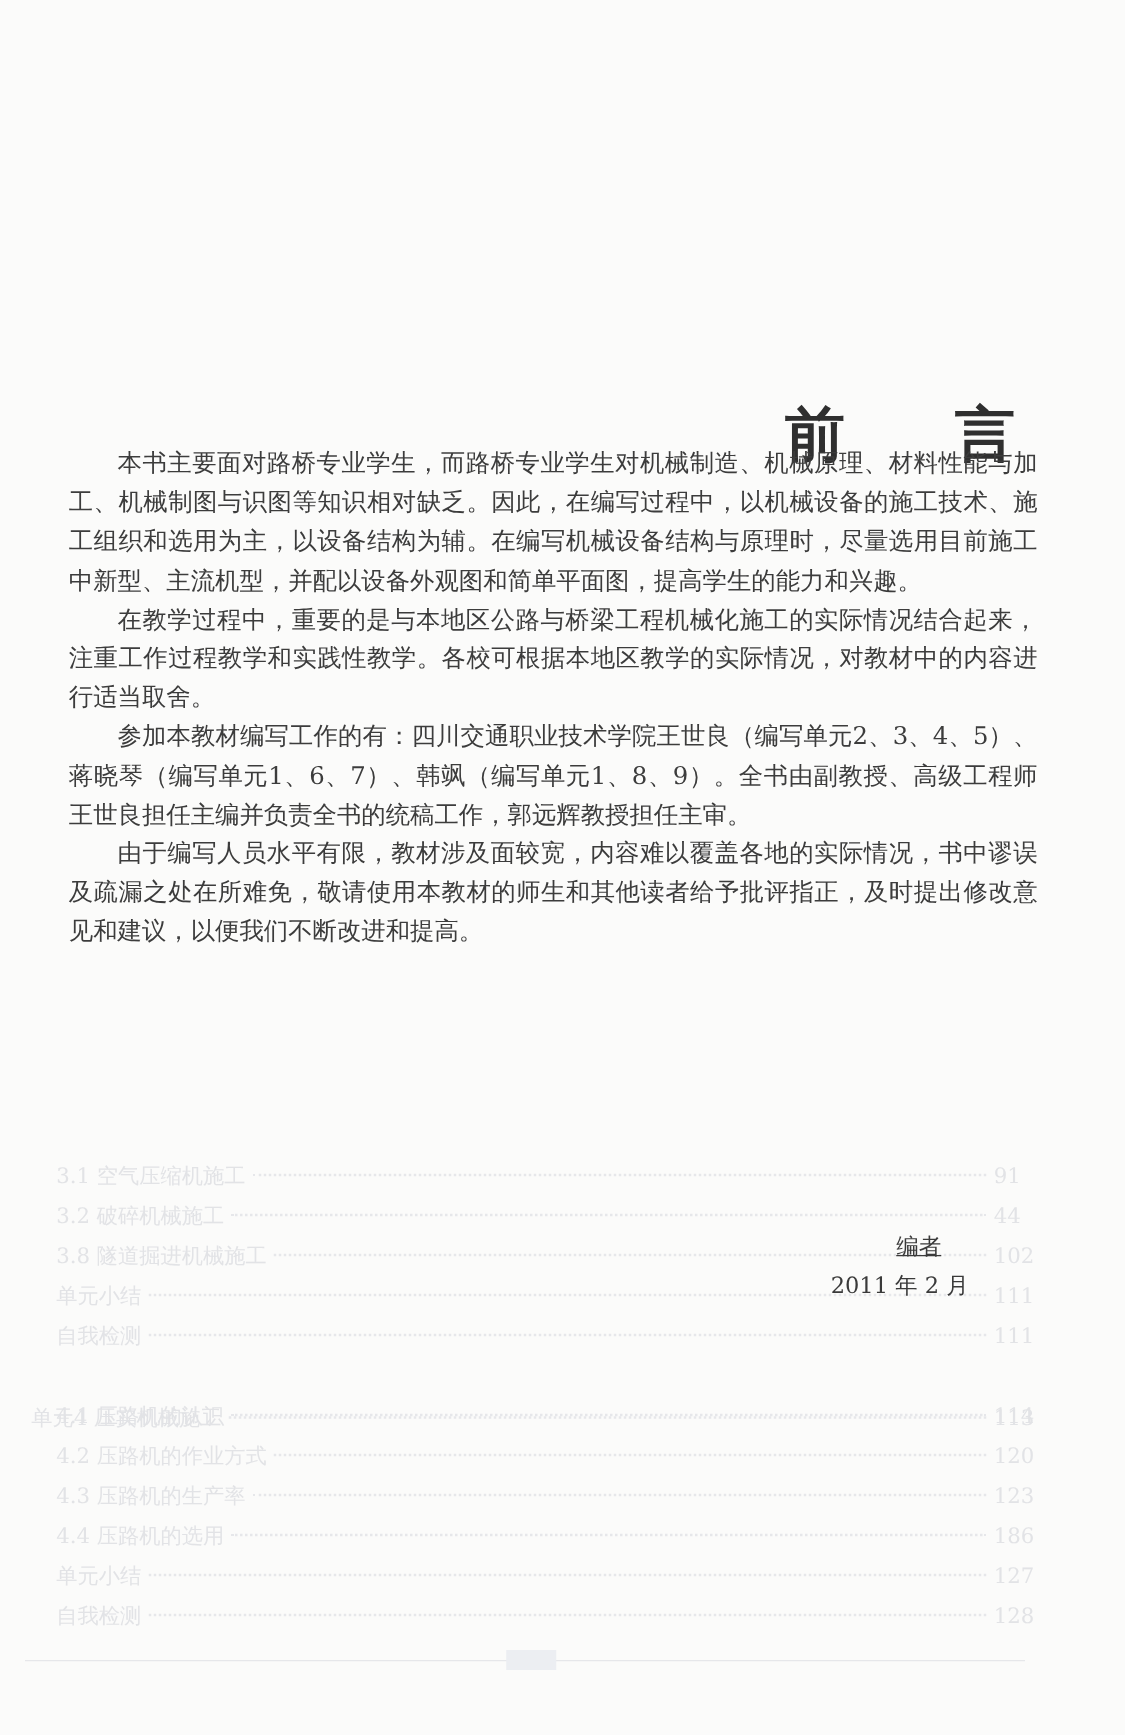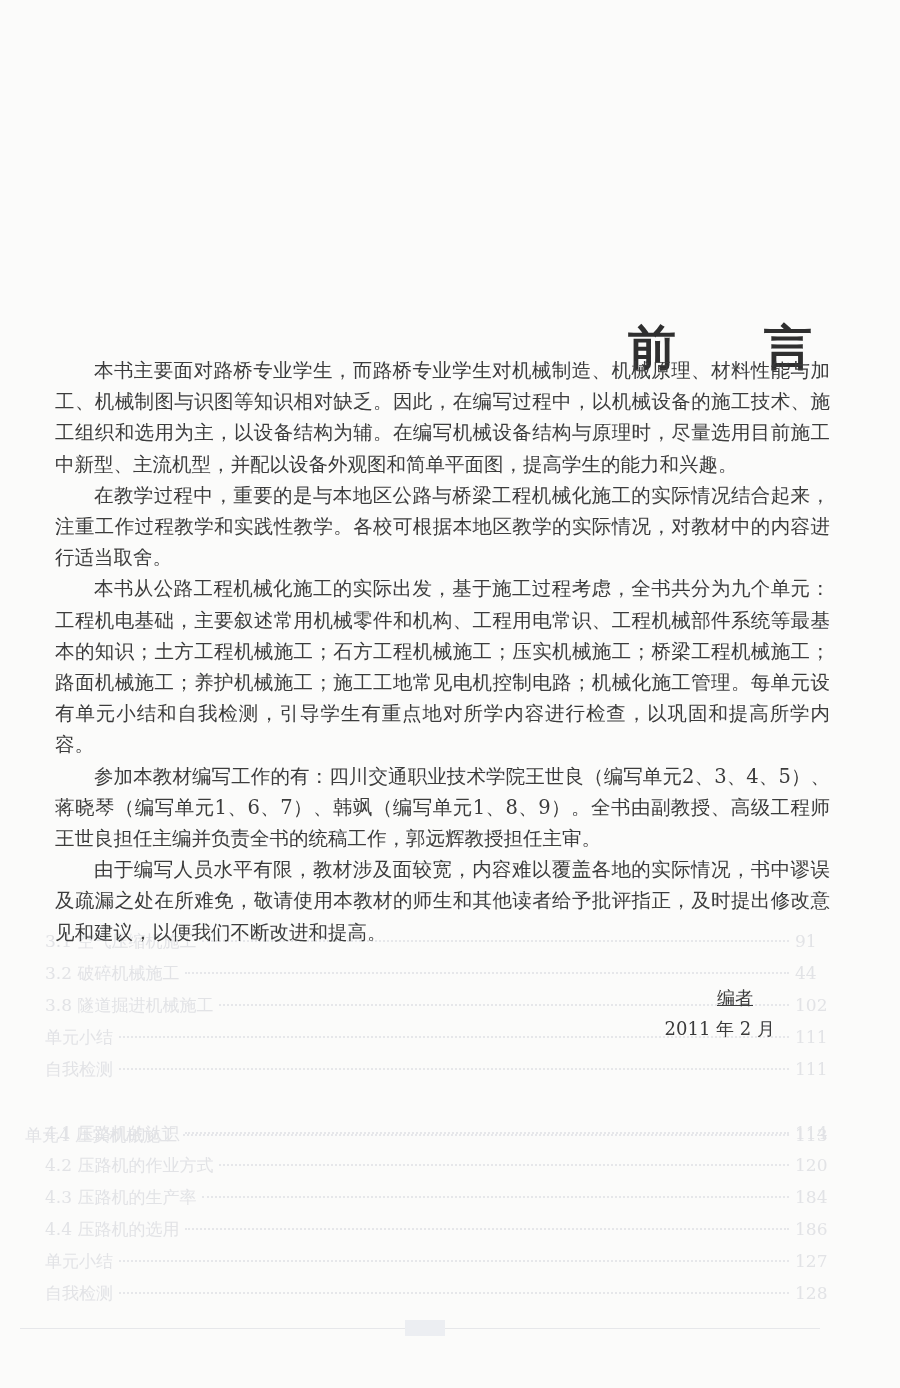--- a/index.html
+++ b/index.html
@@ -87,21 +87,21 @@
         <span class="b-page">114</span>
       </div>
     <div class="bleed-row" style="top:1154px">
         <span class="b-title">4.2  压路机的作业方式</span>
         <span class="b-dots"></span>
         <span class="b-page">120</span>
       </div>
     <div class="bleed-row" style="top:1186px">
         <span class="b-title">4.3  压路机的生产率</span>
         <span class="b-dots"></span>
-        <span class="b-page">184</span>
+        <span class="b-page">123</span>
       </div>
     <div class="bleed-row" style="top:1218px">
         <span class="b-title">4.4  压路机的选用</span>
         <span class="b-dots"></span>
         <span class="b-page">186</span>
       </div>
     <div class="bleed-row" style="top:1250px">
         <span class="b-title">单元小结</span>
         <span class="b-dots"></span>
         <span class="b-page">127</span>
@@ -113,21 +113,20 @@
       </div>
     <div class="bleed-rule"></div>
     <div class="bleed-mark"></div>
   </div>
 
   <h1 class="title">前言</h1>
 
   <div class="body-text">
     <p>本书主要面对路桥专业学生，而路桥专业学生对机械制造、机械原理、材料性能与加工、机械制图与识图等知识相对缺乏。因此，在编写过程中，以机械设备的施工技术、施工组织和选用为主，以设备结构为辅。在编写机械设备结构与原理时，尽量选用目前施工中新型、主流机型，并配以设备外观图和简单平面图，提高学生的能力和兴趣。</p>
     <p>在教学过程中，重要的是与本地区公路与桥梁工程机械化施工的实际情况结合起来，注重工作过程教学和实践性教学。各校可根据本地区教学的实际情况，对教材中的内容进行适当取舍。</p>
-    <p>本书从公路工程机械化施工的实际出发，基于施工过程考虑，全书共分为九个单元：工程机电基础，主要叙述常用机械零件和机构、工程用电常识、工程机械部件系统等最基本的知识；土方工程机械施工；石方工程机械施工；压实机械施工；桥梁工程机械施工；路面机械施工；养护机械施工；施工工地常见电机控制电路；机械化施工管理。每单元设有单元小结和自我检测，引导学生有重点地对所学内容进行检查，以巩固和提高所学内容。</p>
     <p>参加本教材编写工作的有：四川交通职业技术学院王世良（编写单元2、3、4、5）、蒋晓琴（编写单元1、6、7）、韩飒（编写单元1、8、9）。全书由副教授、高级工程师王世良担任主编并负责全书的统稿工作，郭远辉教授担任主审。</p>
     <p>由于编写人员水平有限，教材涉及面较宽，内容难以覆盖各地的实际情况，书中谬误及疏漏之处在所难免，敬请使用本教材的师生和其他读者给予批评指正，及时提出修改意见和建议，以便我们不断改进和提高。</p>
   </div>
 
   <div class="sign">
     <div class="author">编者</div>
     <div class="date">2011 年 2 月</div>
   </div>
 </div>
 

